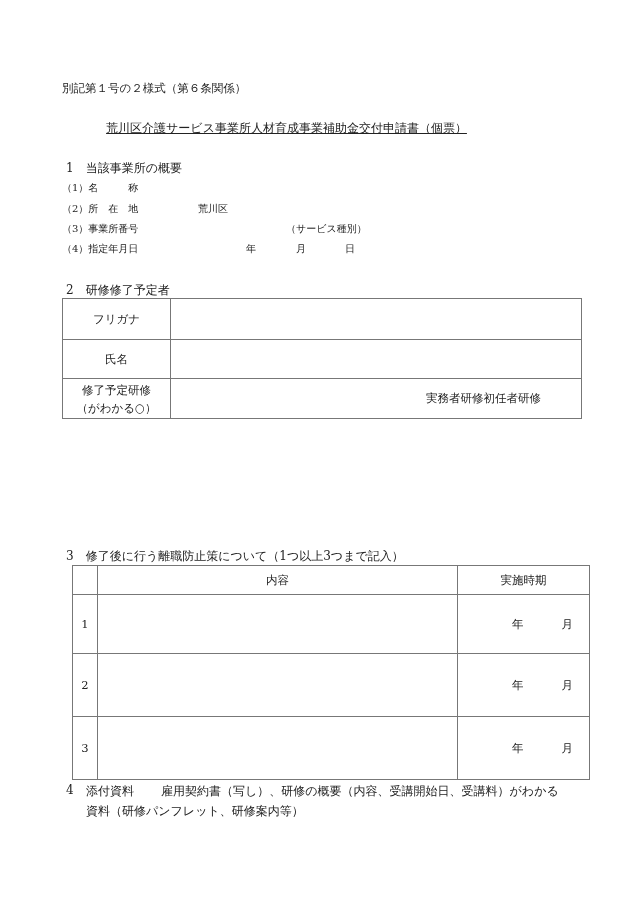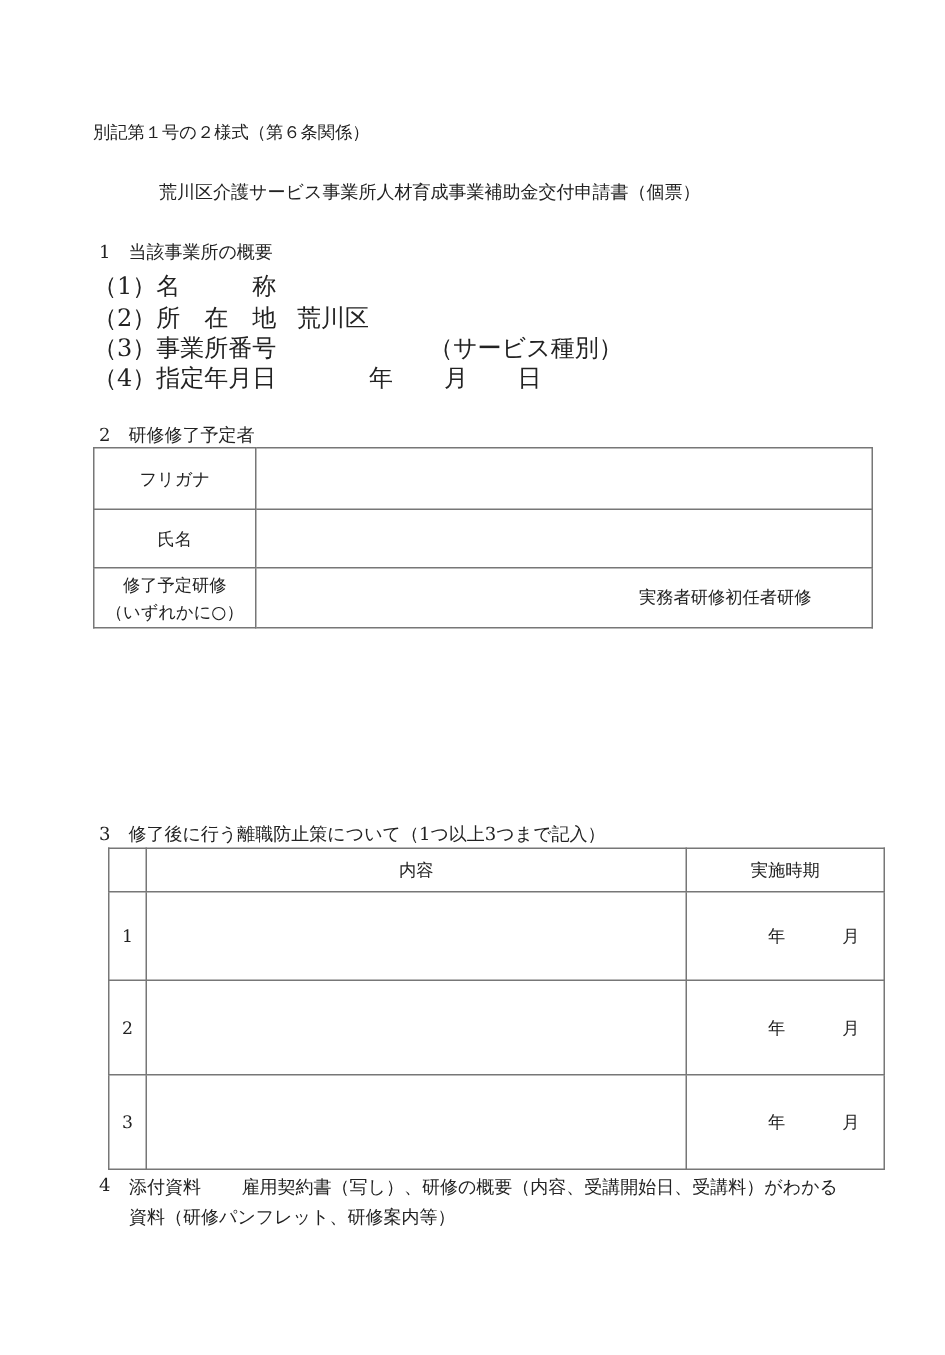--- a/index.html
+++ b/index.html
@@ -3,24 +3,24 @@
 <meta charset="utf-8">
 <style>
   html, body { margin: 0; padding: 0; }
   body {
     width: 630px; height: 903px; background: #ffffff;
     font-family: "DejaVu Serif", "Liberation Serif", serif;
     color: #222; font-size: 12px; position: relative; overflow: hidden;
   }
   .abs { position: absolute; white-space: nowrap; }
   .form-no { left: 62px; top: 81px; font-size: 11.5px; }
-  .title { left: 0; width: 551px; text-align: center; top: 120px; font-size: 12px; padding-left: 22px; box-sizing: border-box; }
+  .title { left: 0; width: 551px; text-align: center; top: 120px; font-size: 12px; padding-left: 22px; box-sizing: border-box; text-decoration: underline; }
   .sec { font-size: 12px; }
   .s1 { left: 66px; top: 160px; }
-  .line { left: 62px; font-size: 16px; }
+  .line { left: 62px; font-size: 10px; }
   table { border-collapse: collapse; position: absolute; }
   td { border: 1px solid #777; padding: 0; text-align: center; vertical-align: middle; font-size: 11.5px; }
   .t1 { left: 62px; top: 298px; width: 520px; }
   .t1 td.lbl { width: 107px; }
   .t2 { left: 72px; top: 565px; width: 518px; }
   .inline-split { display: flex; justify-content: flex-end; }
   .ym { display: flex; justify-content: flex-end; gap: 38px; padding-right: 16px; }
 </style>
 </head>
 <body>
@@ -54,21 +54,21 @@
     <td class="lbl">フリガナ</td>
     <td></td>
   </tr>
   <tr style="height:39px">
     <td class="lbl">氏名</td>
     <td></td>
   </tr>
   <tr style="height:40px">
     <td class="lbl" style="line-height:18px">
       <div>修了予定研修</div>
-      <div>（いずれかに○）</div>
+      <div>（がわかる○）</div>
     </td>
     <td>
       <div class="inline-split" style="padding-right:40px">
         <span>実務者研修</span>
         <span>初任者研修</span>
       </div>
     </td>
   </tr>
 </tbody>
   </table>

